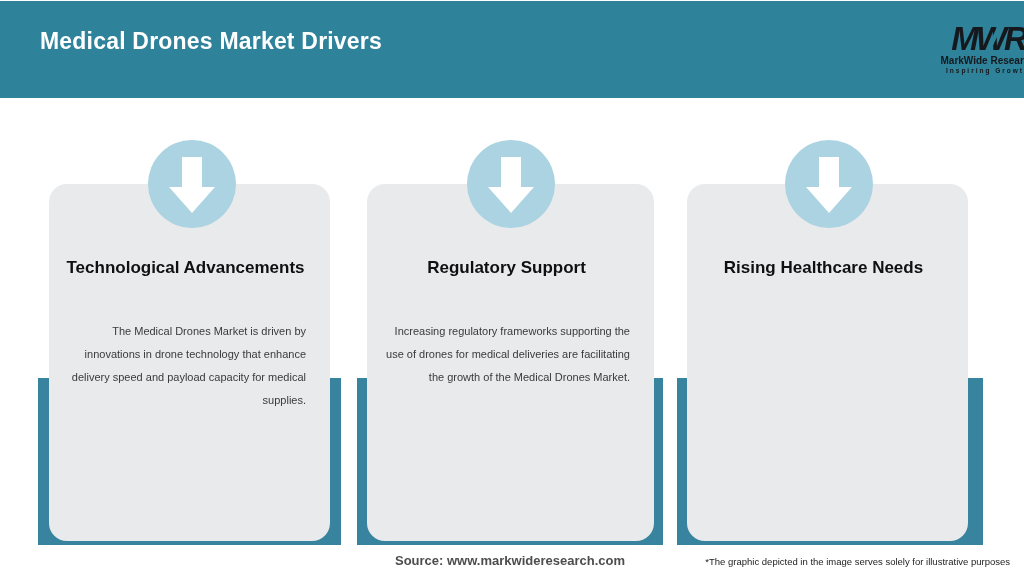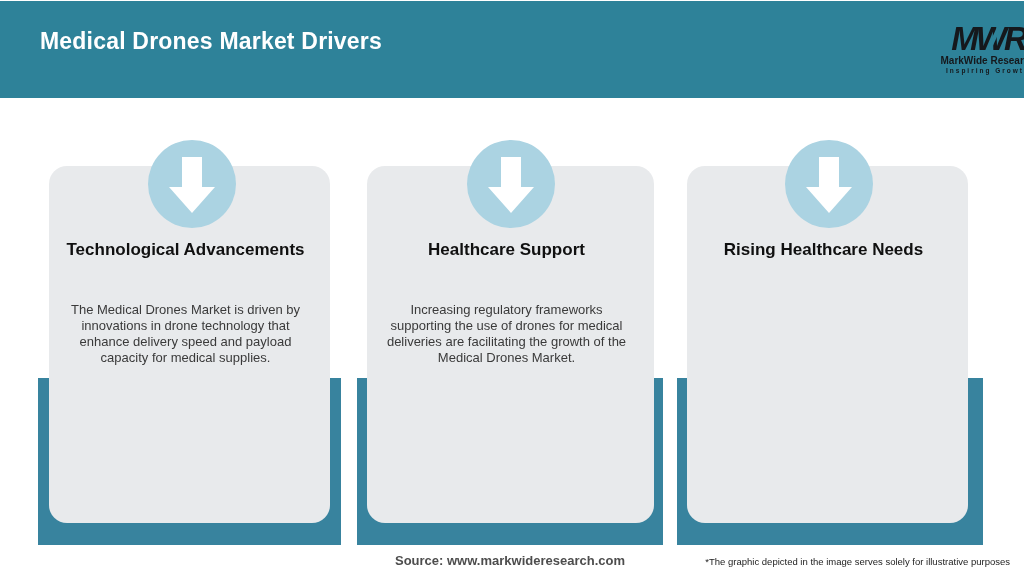--- a/index.html
+++ b/index.html
@@ -29,34 +29,34 @@
   }
   .logo-name{font-size:10px;font-weight:bold;line-height:11px;margin-top:-2px;}
   .logo-tagline{font-size:6.5px;font-weight:bold;letter-spacing:2px;line-height:9px;}
   
   .band{position:absolute;top:378px;height:167px;background:var(--band-teal,#38839e);}
   .band-1{left:38px;width:303px;}
   .band-2{left:357px;width:306px;}
   .band-3{left:677px;width:306px;}
   
   .card{
-    position:absolute;top:166px;height:357px;
+    position:absolute;top:184px;height:357px;
     background:var(--card-bg,#e8eaec);border-radius:18px;
     box-sizing:border-box;padding:74px 24px 0 16px;
   }
   .card-1{left:49px;width:281px;}
   .card-2{left:367px;width:287px;}
   .card-3{left:687px;width:281px;}
   .card-title{
     text-align:center;font-size:17px;font-weight:bold;color:#101010;
     line-height:20px;
   }
   .card-body{
-    margin-top:42px;font-size:13px;line-height:16px;color:#3a3a3a;
-    text-align:center;
+    margin-top:42px;font-size:11px;line-height:23px;color:#3a3a3a;
+    text-align:right;
   }
   
   .circle{
     position:absolute;top:140px;width:88px;height:88px;border-radius:50%;
     background:var(--circle-blue,#abd3e2);
     display:flex;align-items:center;justify-content:center;
   }
   .circle-1{left:148px;}
   .circle-2{left:467px;}
   .circle-3{left:785px;}
@@ -90,21 +90,21 @@
 
   <div class="band band-1"></div>
   <div class="band band-2"></div>
   <div class="band band-3"></div>
 
   <div class="card card-1">
     <div class="card-title">Technological Advancements</div>
     <div class="card-body">The Medical Drones Market is driven by innovations in drone technology that enhance delivery speed and payload capacity for medical supplies.</div>
   </div>
   <div class="card card-2">
-    <div class="card-title">Healthcare Support</div>
+    <div class="card-title">Regulatory Support</div>
     <div class="card-body">Increasing regulatory frameworks supporting the use of drones for medical deliveries are facilitating the growth of the Medical Drones Market.</div>
   </div>
   <div class="card card-3">
     <div class="card-title">Rising Healthcare Needs</div>
   </div>
 
   <div class="circle circle-1">
     <svg class="arrow-svg" width="46" height="56" viewBox="0 0 46 56">
       <polygon points="13,0 33,0 33,30 46,30 23,56 0,30 13,30" fill="#ffffff"></polygon>
     </svg>

